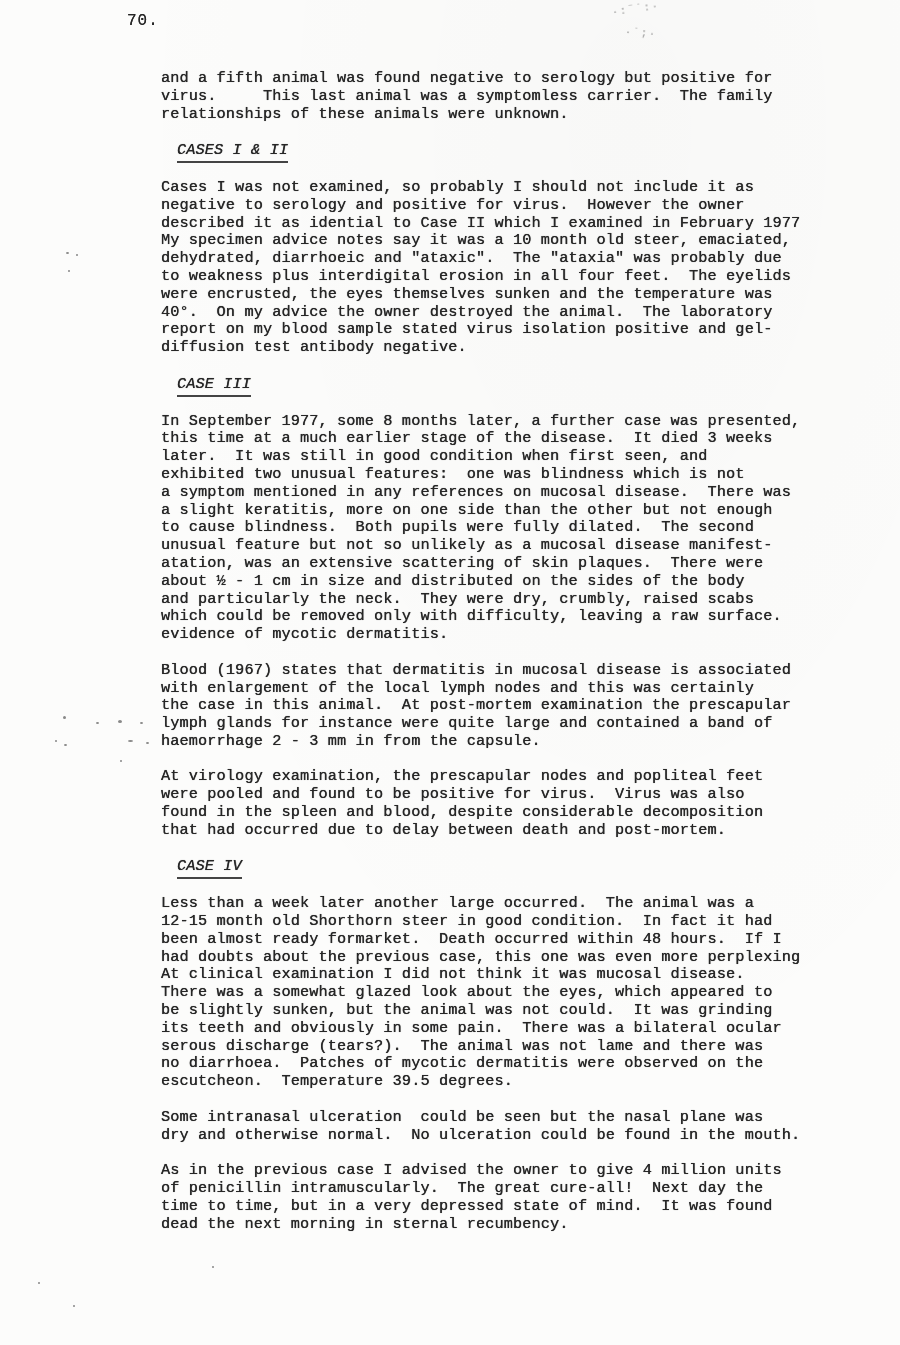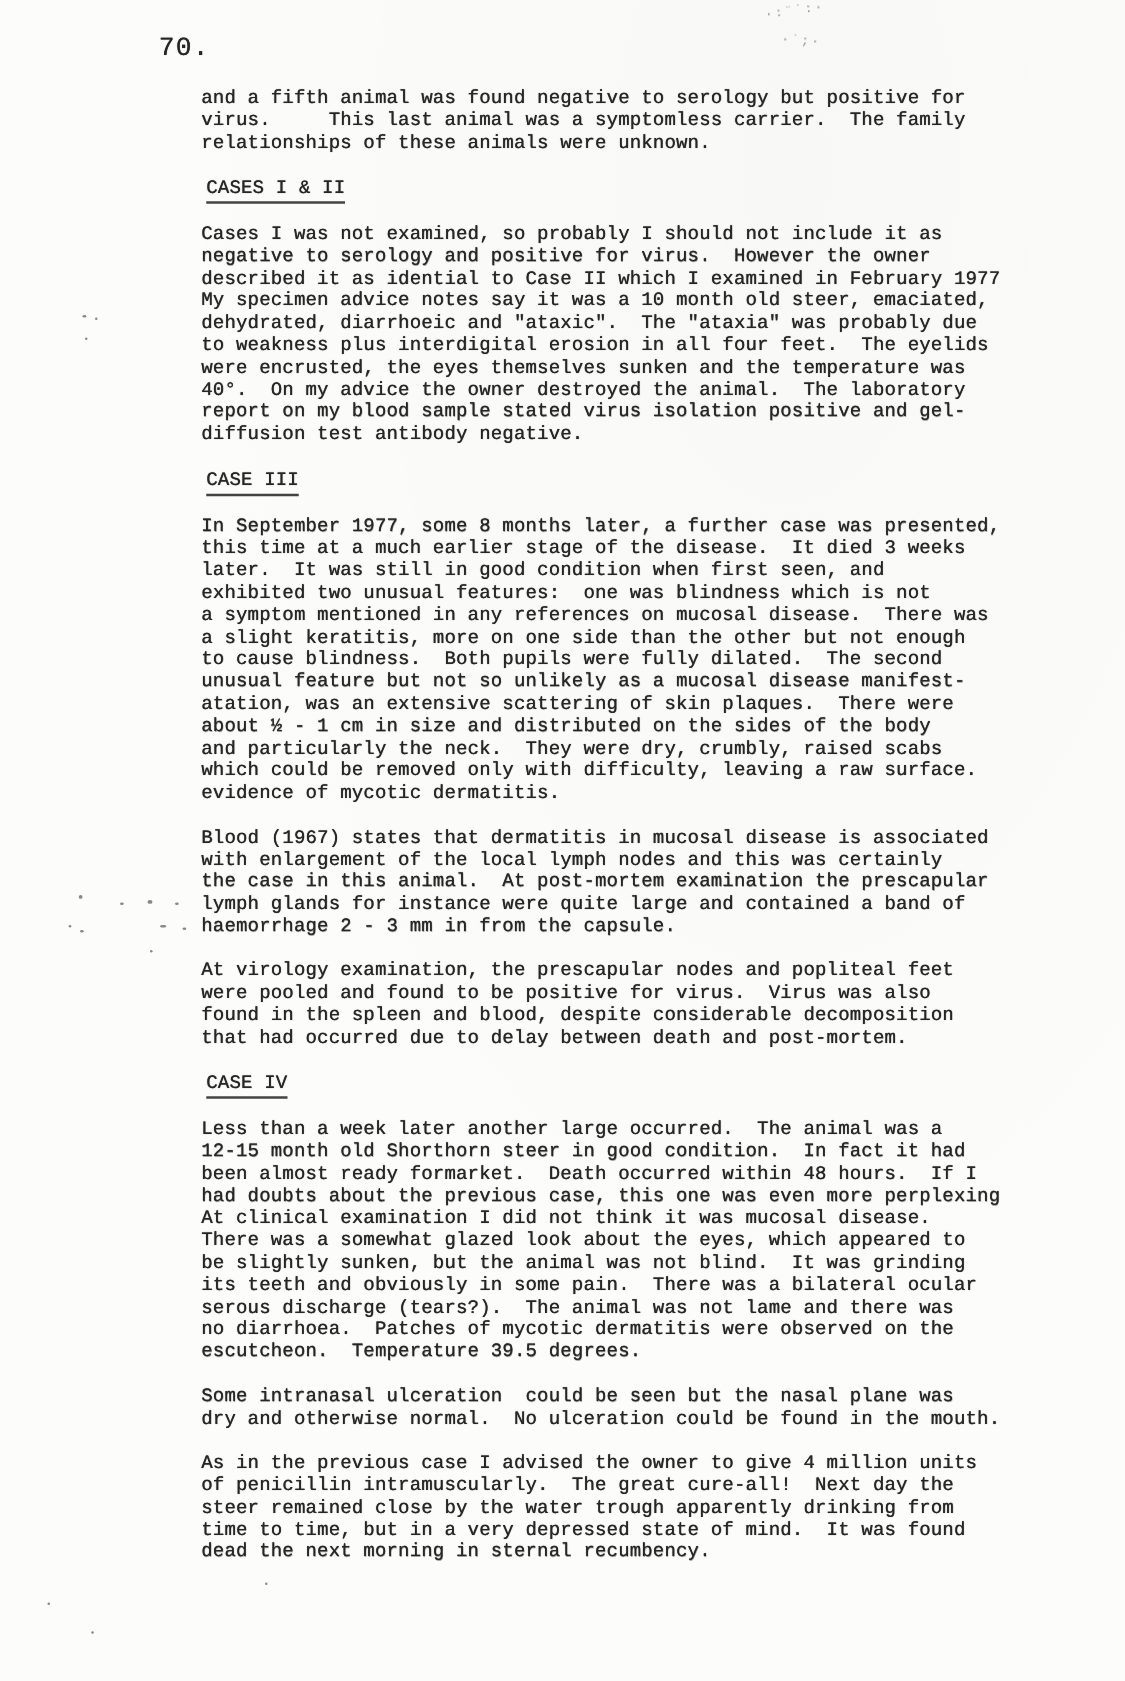--- a/index.html
+++ b/index.html
@@ -18,43 +18,44 @@
   .page {
     position: absolute;
     inset: 0;
     background:
       radial-gradient(ellipse at 70% 10%, rgba(0,0,0,0.015), transparent 60%),
       #fcfcfb;
   }
   .page-number {
     position: absolute;
     left: 127px;
-    top: 28px;
-    font-size: 21px;
+    top: 12px;
+    font-size: 16px;
     letter-spacing: 1px;
     text-shadow: 0 0 0.6px rgba(20,20,20,0.85);
   }
   .doc-body {
     position: absolute;
     left: 161px;
     top: 70px;
     width: 700px;
   }
   .para {
     margin: 0 0 17.8px 0;
   }
   .line {
     white-space: pre;
     font-size: 15.2px;
     line-height: 17.8px;
     letter-spacing: 0.15px;
     text-shadow: 0 0 0.7px rgba(25,25,25,0.8), 0.3px 0.3px 0.4px rgba(25,25,25,0.35);
   }
   .heading {
-    margin: 14px 0 16px 4px;
+    margin: 14px 0 16px 16px;
+    font-style: italic;
   }
   .heading-text {
     display: inline-block;
     font-size: 15.2px;
     line-height: 17.8px;
     letter-spacing: 0.15px;
     border-bottom: 2px solid rgba(35,35,35,0.85);
     padding-bottom: 1px;
     text-shadow: 0 0 0.7px rgba(25,25,25,0.8), 0.3px 0.3px 0.4px rgba(25,25,25,0.35);
   }
@@ -148,32 +149,31 @@
         <div class="line">that had occurred due to delay between death and post-mortem.</div>
       </div>
       <div class="heading"><span class="heading-text">CASE IV</span></div>
       <div class="para">
         <div class="line">Less than a week later another large occurred.  The animal was a</div>
         <div class="line">12-15 month old Shorthorn steer in good condition.  In fact it had</div>
         <div class="line">been almost ready formarket.  Death occurred within 48 hours.  If I</div>
         <div class="line">had doubts about the previous case, this one was even more perplexing</div>
         <div class="line">At clinical examination I did not think it was mucosal disease.</div>
         <div class="line">There was a somewhat glazed look about the eyes, which appeared to</div>
-        <div class="line">be slightly sunken, but the animal was not blind.  It was grinding</div>
+        <div class="line">be slightly sunken, but the animal was not could.  It was grinding</div>
         <div class="line">its teeth and obviously in some pain.  There was a bilateral ocular</div>
         <div class="line">serous discharge (tears?).  The animal was not lame and there was</div>
         <div class="line">no diarrhoea.  Patches of mycotic dermatitis were observed on the</div>
         <div class="line">escutcheon.  Temperature 39.5 degrees.</div>
       </div>
       <div class="para">
         <div class="line">Some intranasal ulceration  could be seen but the nasal plane was</div>
         <div class="line">dry and otherwise normal.  No ulceration could be found in the mouth.</div>
       </div>
       <div class="para">
         <div class="line">As in the previous case I advised the owner to give 4 million units</div>
         <div class="line">of penicillin intramuscularly.  The great cure-all!  Next day the</div>
-        <div class="line">steer remained close by the water trough apparently drinking from</div>
         <div class="line">time to time, but in a very depressed state of mind.  It was found</div>
         <div class="line">dead the next morning in sternal recumbency.</div>
       </div>
     </div>
 
 </div>
 
 </body></html>

